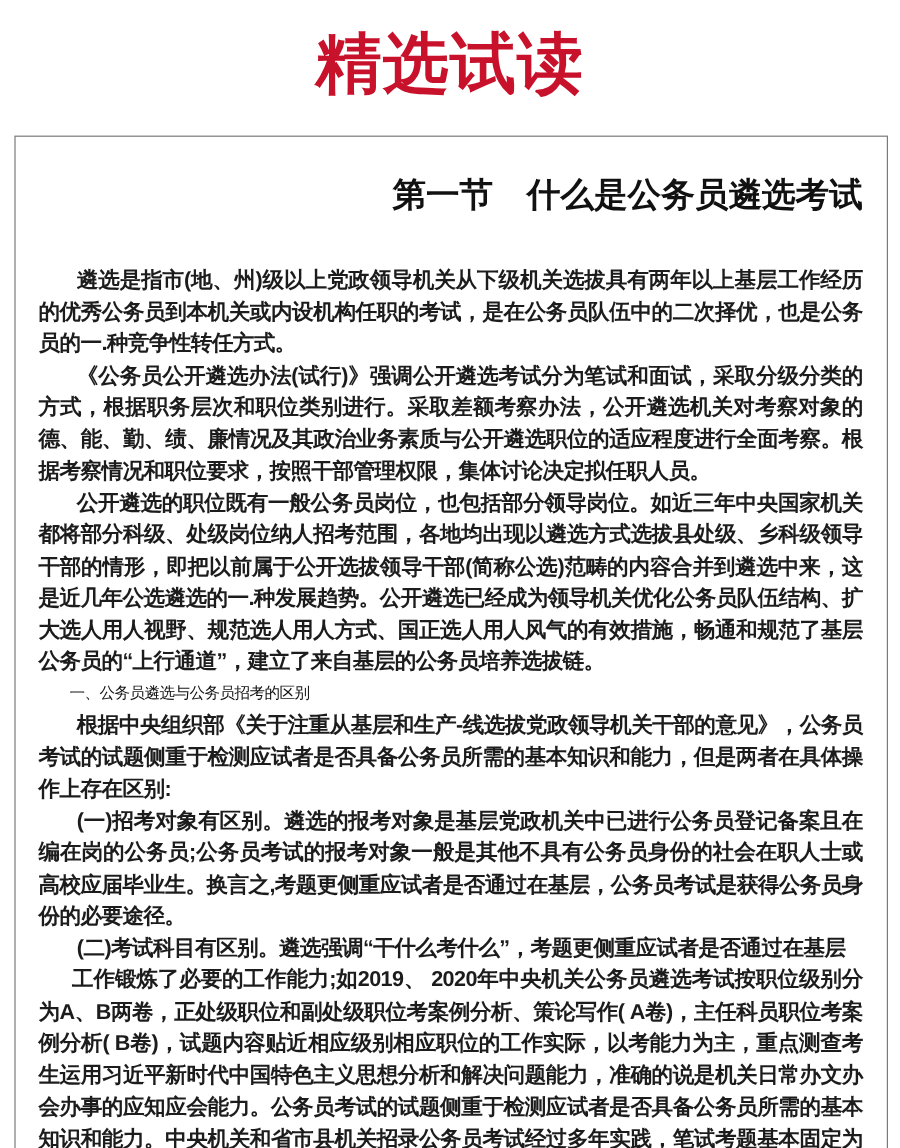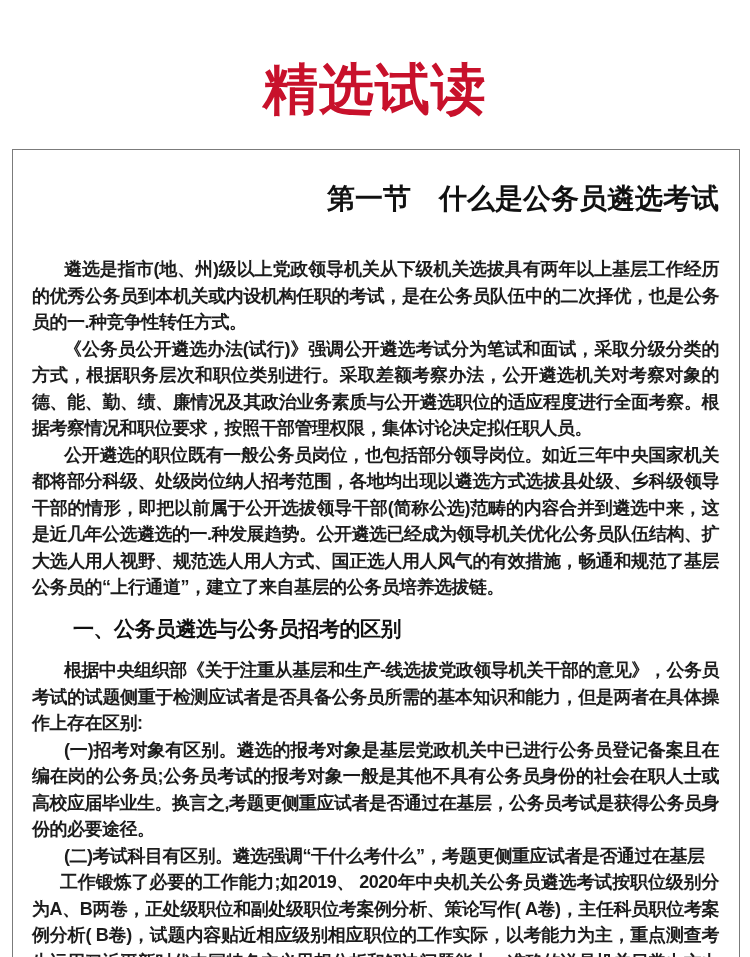--- a/index.html
+++ b/index.html
@@ -12,21 +12,21 @@
     font-family: "Liberation Sans", sans-serif;
   }
   .page {
     width: 750px;
     height: 957px;
     background: #ffffff;
     position: relative;
   }
   .preview-title {
     margin: 0;
-    padding-top: 58px;
+    padding-top: 22px;
     text-align: center;
     font-size: 55px;
     line-height: 62px;
     font-weight: 900;
     color: #C8112B;
     letter-spacing: 1px;
   }
   .card {
     box-sizing: border-box;
     margin: 29px 10px 0 12px;
@@ -51,25 +51,25 @@
     margin: 0;
     font-size: 18px;
     line-height: 26.5px;
     letter-spacing: -0.5px;
     font-weight: 600;
     text-align: justify;
     text-indent: 32px;
     color: #1c1c1c;
   }
   .sub-heading {
-    margin: 15px;
-    font-size: 21px;
+    margin: 0;
+    font-size: 13px;
     line-height: 26.5px;
     letter-spacing: -0.5px;
-    font-weight: 700;
+    font-weight: 400;
     text-indent: 26px;
     color: #111111;
   }
   .para-hang {
     text-indent: 28px;
   }
 </style>
 </head>
 <body>
 

